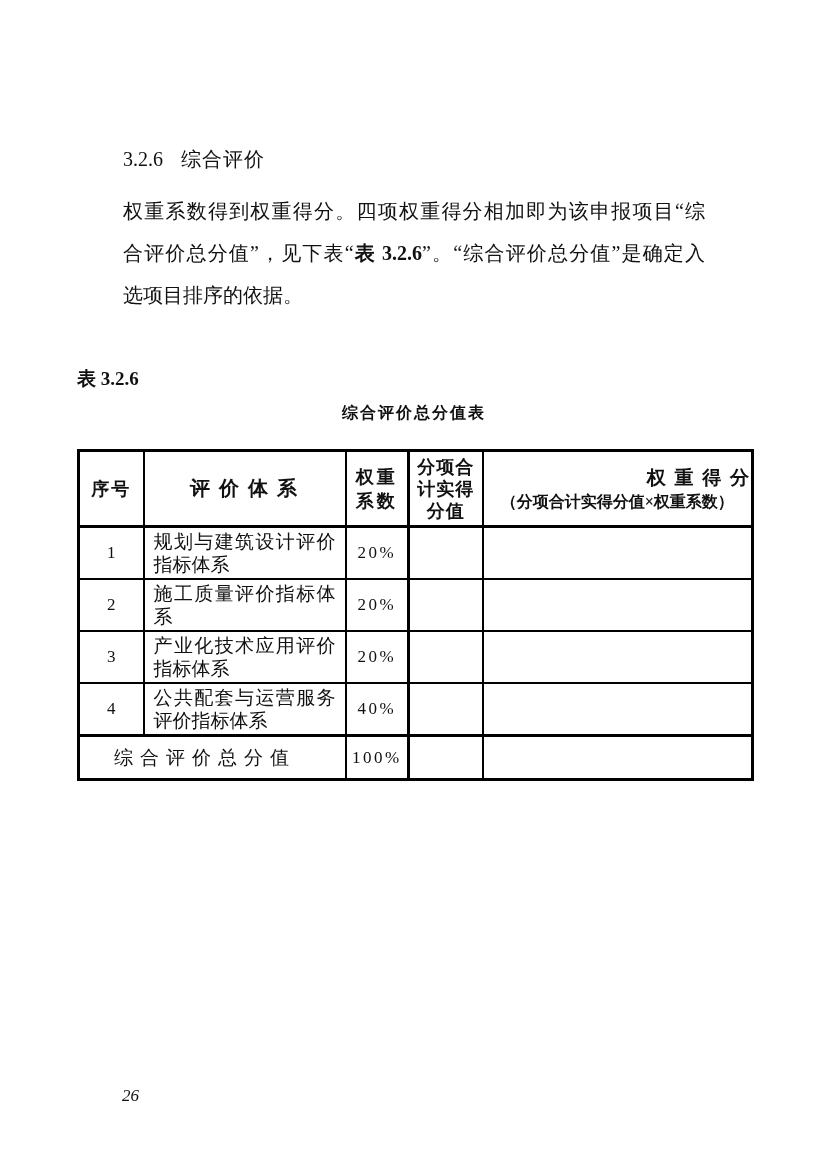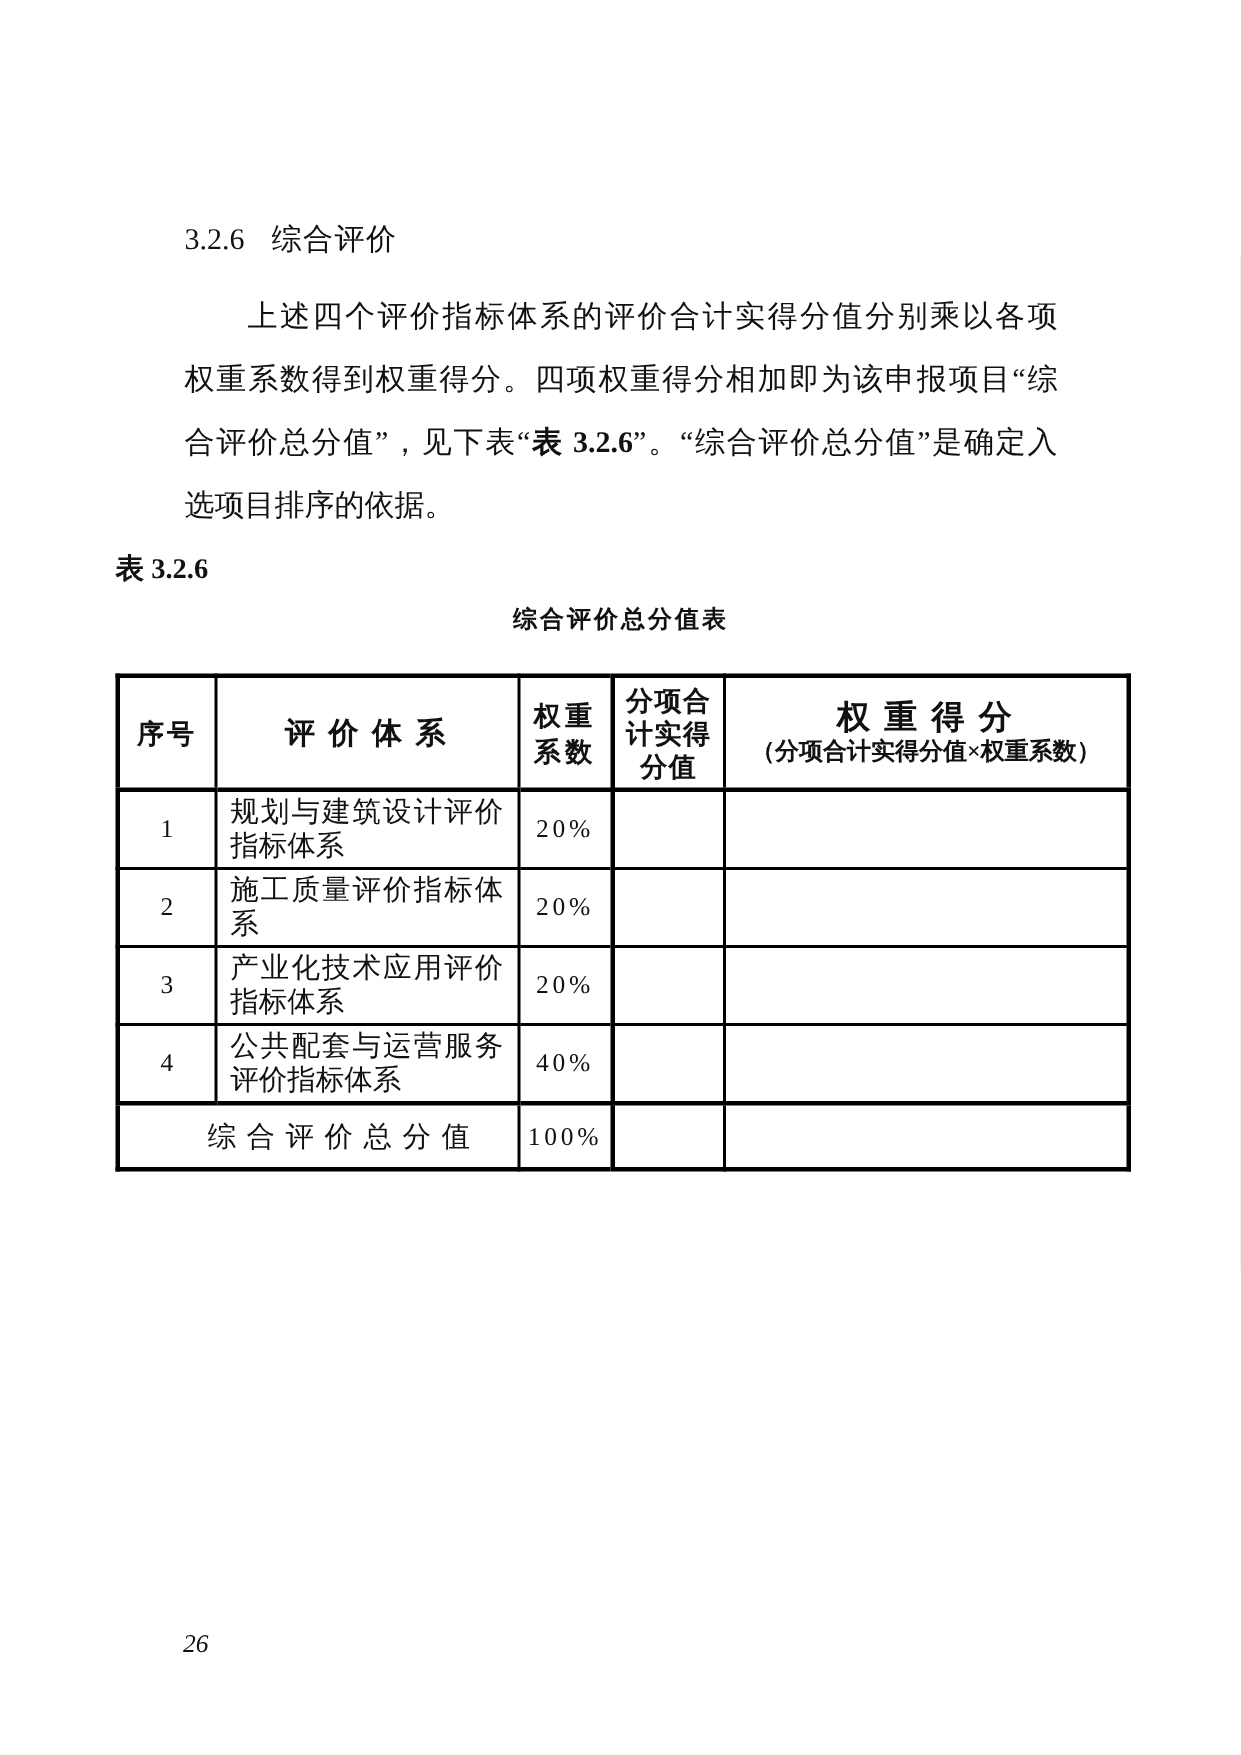--- a/index.html
+++ b/index.html
@@ -61,51 +61,50 @@
   tr.trow  { height:44px; }
 
   tr.hrow th { border-bottom:3px solid #000; font-weight:bold; text-align:center; }
   tr.brow4 td { border-bottom:3px solid #000; }
   .wt-col { border-right-width:3px !important;margin-top:37px; }
 
   th.c-no  { font-size:18px; letter-spacing:2px; }
   th.c-sys { font-size:20px; letter-spacing:2px; }
   th.c-wt  { font-size:18px; letter-spacing:3px; white-space:pre-line; line-height:24px; }
   th.c-sub { font-size:18px; letter-spacing:1px; white-space:pre-line; line-height:22px; }
-  th.c-ws .ws-main { font-size:22px; letter-spacing:2px; line-height:26px; }
+  th.c-ws .ws-main { font-size:19px; letter-spacing:2px; line-height:26px;text-align:right; }
   th.c-ws .ws-sub  { font-size:16px; letter-spacing:0; line-height:22px; }
 
   td.cell-no { text-align:center; font-size:17px; }
   td.cell-system {
     font-size:19px; line-height:23px; padding:2px 9px;
     text-align:justify; text-justify:inter-character;
   }
   td.cell-weight { text-align:center; font-size:17px; letter-spacing:2.5px; }
   td.total-label {
-    text-align:center; font-size:19px; letter-spacing:7px; padding-left:34px;
+    font-size:19px; letter-spacing:7px; padding-left:34px;
   }
 
   
   .page-num {
     position:absolute; left:122px; top:1086px;
     font-size:17px;
     font-style:italic;
   }
 </style>
 </head>
 <body>
 
 <div class="page">
 
   <div class="heading">
     <span class="h-num">3.2.6</span><span class="h-title">综合评价</span>
   </div>
 
   <div class="para">
-    <div class="pline indent">上述四个评价指标体系的评价合计实得分值分别乘以各项</div>
     <div class="pline">权重系数得到权重得分。四项权重得分相加即为该申报项目“综</div>
     <div class="pline"><span>合评价总分值”，见下表“</span><span class="bold">表 3.2.6</span><span>”。“综合评价总分值”是确定入</span></div>
     <div class="pline short">选项目排序的依据。</div>
   </div>
 
   <div class="tbl-label">表 3.2.6</div>
   <div class="tbl-title">综合评价总分值表</div>
 
   <div class="tbl-wrap">
     <table class="score-table">

